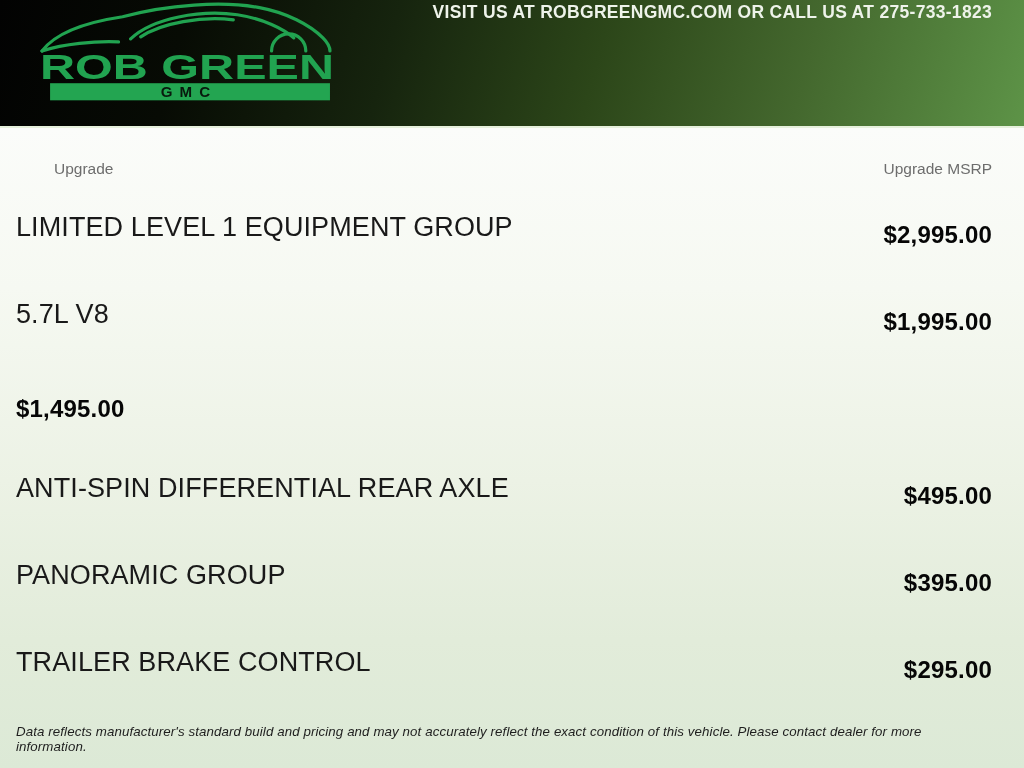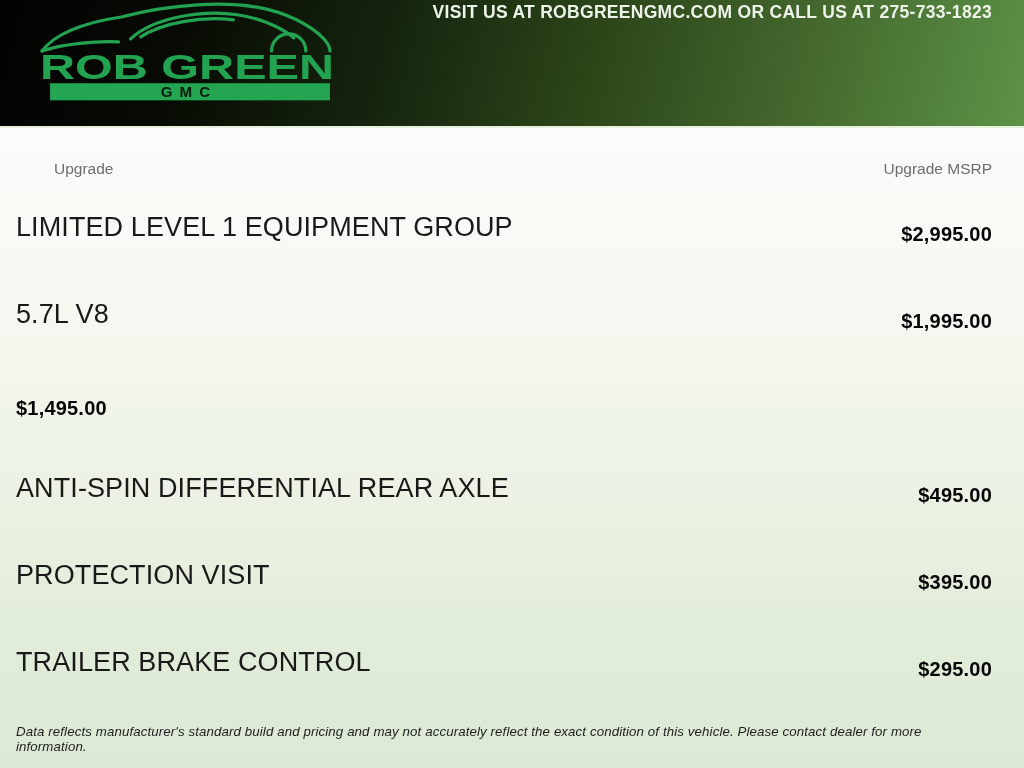--- a/index.html
+++ b/index.html
@@ -60,21 +60,21 @@
     display: flex;
     align-items: center;
     justify-content: space-between;
   }
   .row-label {
     font-size: 27px;
     color: #191919;
     letter-spacing: 0.1px;
   }
   .row-price {
-    font-size: 20px;
+    font-size: 24px;
     font-weight: bold;
     color: #060606;
     letter-spacing: 0.2px;
     margin-top: 14px;
   }
   .disclaimer {
     margin-top: 18px;
     font-size: 13.3px;
     font-style: italic;
     color: #1e1e1e;
@@ -123,21 +123,21 @@
           <span class="row-price">$1,995.00</span>
         </div>
         <div class="row">
           <span class="row-price">$1,495.00</span>
         </div>
         <div class="row">
           <span class="row-label">ANTI-SPIN DIFFERENTIAL REAR AXLE</span>
           <span class="row-price">$495.00</span>
         </div>
         <div class="row">
-          <span class="row-label">PROTECTION VISIT</span>
+          <span class="row-label">PANORAMIC GROUP</span>
           <span class="row-price">$395.00</span>
         </div>
         <div class="row">
           <span class="row-label">TRAILER BRAKE CONTROL</span>
           <span class="row-price">$295.00</span>
         </div>
       </div>
 
     <div class="disclaimer">Data reflects manufacturer's standard build and pricing and may not accurately reflect the exact condition of this vehicle. Please contact dealer for more information.</div>
   </div>

